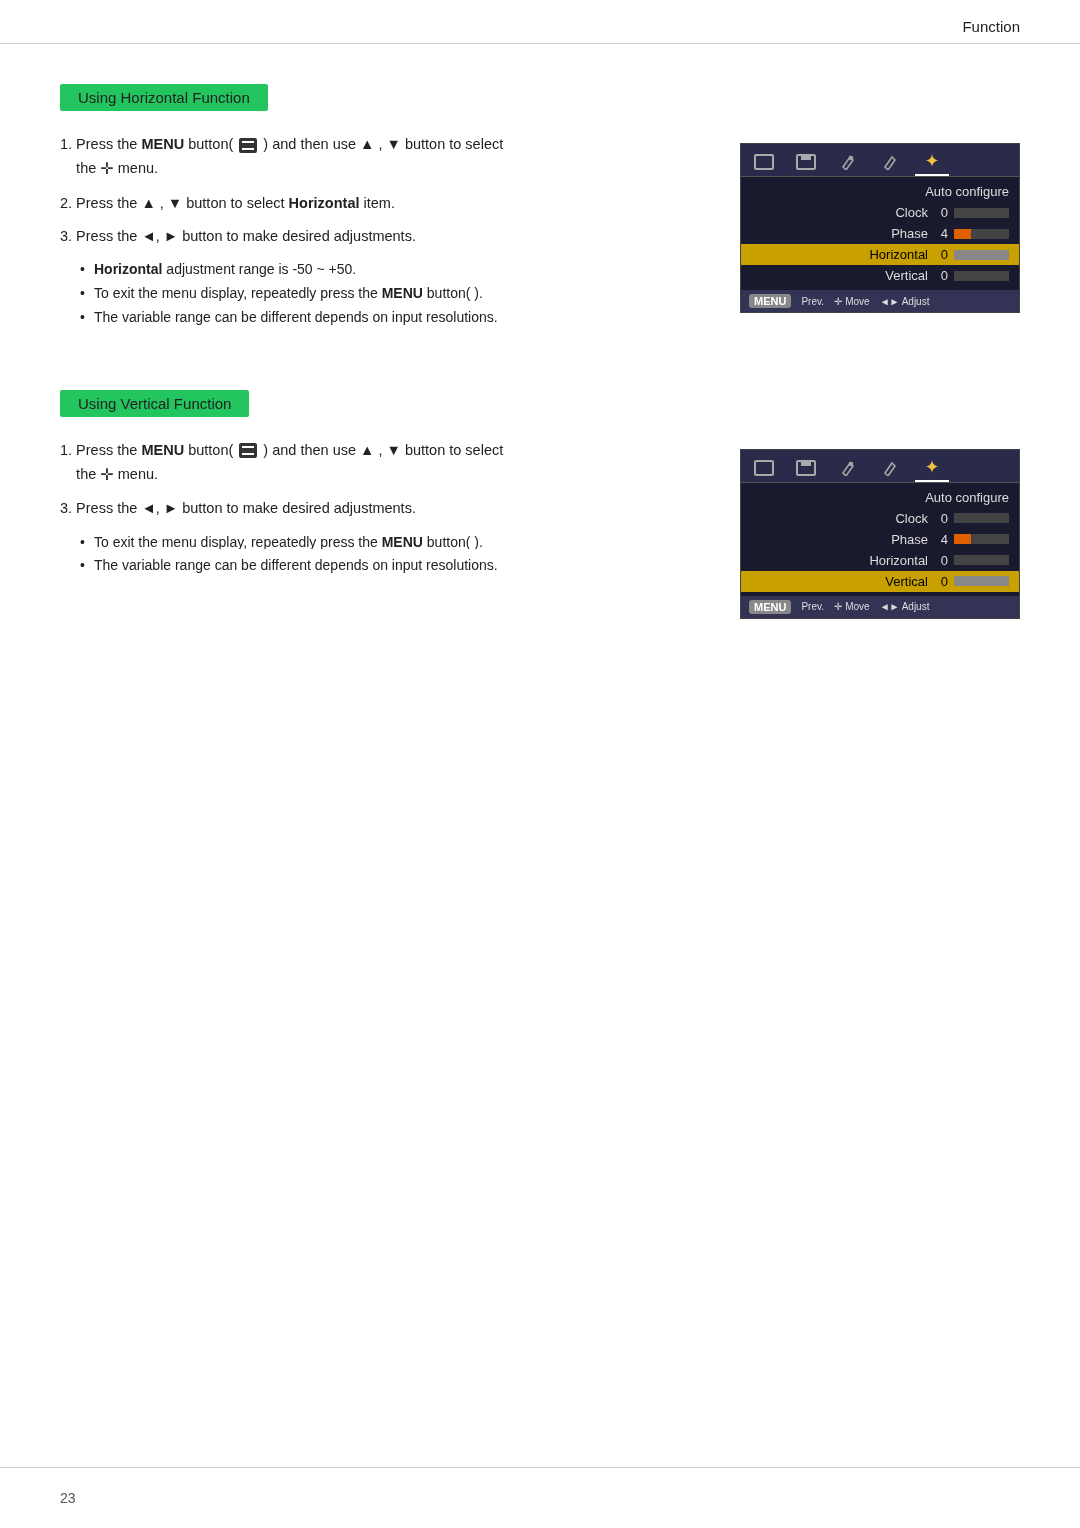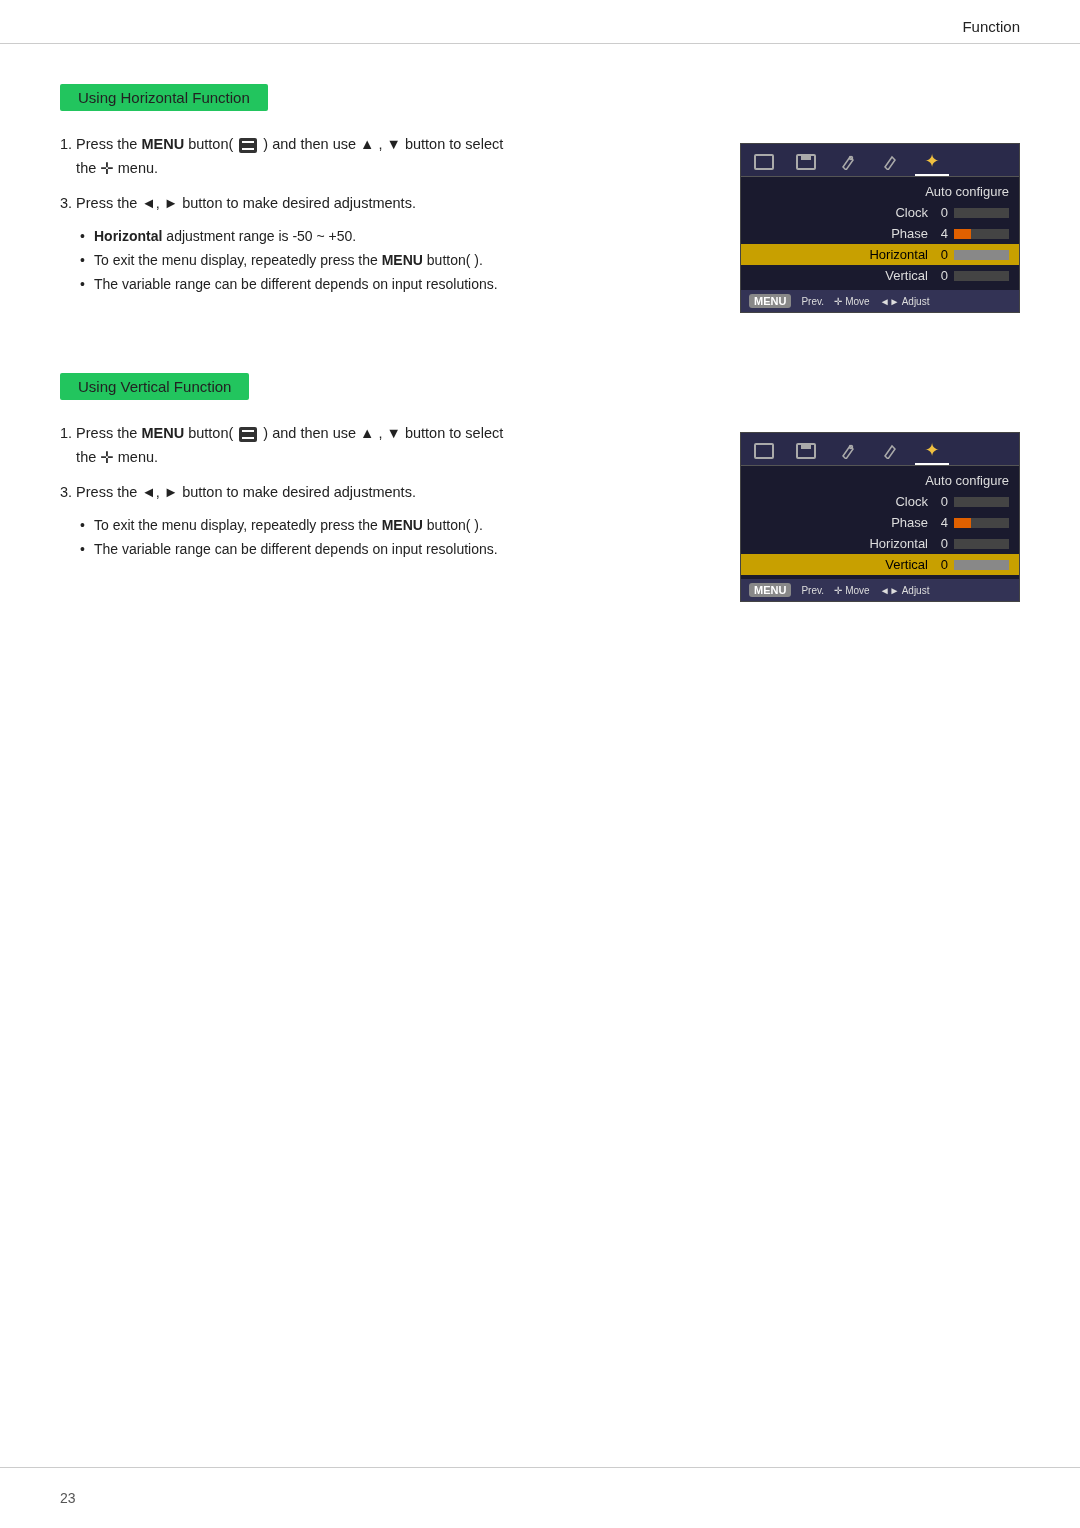--- a/index.html
+++ b/index.html
@@ -226,20 +226,23 @@
 
         <div class="step">
           1. Press the <b>MENU</b> button(
           <span class="menu-icon"></span>
           ) and then use ▲ , ▼ button to select<br>
           &nbsp;&nbsp;&nbsp;&nbsp;the
           <span class="move-icon">✛</span>
           menu.
         </div>
 
+        <div class="step">
+          2. Press the ▲ , ▼ button to select <b>Horizontal</b> item.
+        </div>
 
         <div class="step">
           3. Press the ◄, ► button to make desired adjustments.
         </div>
 
         <ul class="bullets">
           <li>
             <b>Horizontal</b> adjustment range is -50 ~ +50.
           </li>
           <li>

